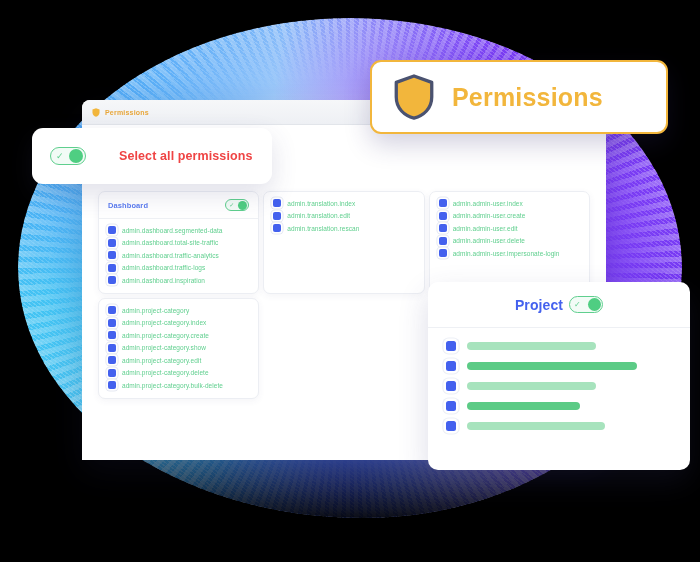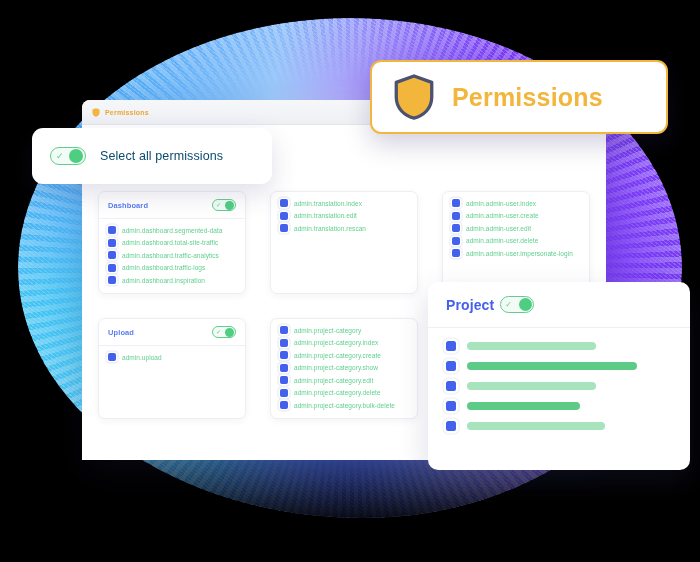--- a/index.html
+++ b/index.html
@@ -40,21 +40,21 @@
   .window{position:absolute;left:82px;top:100px;width:524px;height:360px;
     background:#fff;border-radius:8px 8px 0 0;
     box-shadow:0 12px 34px rgba(40,40,90,.18);overflow:hidden;}
   .win-topbar{height:24px;background:linear-gradient(to bottom,#f6f7f9,#eef0f4);
     border-bottom:1px solid #e2e5ea;display:flex;align-items:center;padding:0 10px;}
   .tabchip{display:flex;align-items:center;gap:5px;}
   .tabchip .lbl{font-size:7px;color:#e8a63a;font-weight:600;letter-spacing:.2px;}
   .shield-mini{width:8px;height:9px;display:block;}
   .win-body{position:relative;height:336px;background:#fff;padding:14px 16px;box-sizing:border-box;}
   .win-body .spacer{height:52px;}
-  .cards-grid{display:grid;grid-template-columns:repeat(3,1fr);gap:24px;text-align:right;}
+  .cards-grid{display:grid;grid-template-columns:repeat(3,1fr);gap:4px;text-align:right;}
 
   
   .pcard{background:#fff;border:1px solid #eceef3;border-radius:7px;
     box-shadow:0 2px 7px rgba(60,70,120,.06);overflow:hidden;}
   .pcard-head{display:flex;align-items:center;justify-content:space-between;
     padding:7px 9px;border-bottom:1px solid #eef0f4;}
   .pcard-title{font-size:7.5px;font-weight:700;color:#5b7cf0;letter-spacing:.1px;}
   .pcard-body{padding:7px 9px 9px 9px;}
   .perm-row{display:flex;align-items:center;gap:6px;margin-bottom:4.5px;}
   .perm-row:last-child{margin-bottom:0;}
@@ -81,27 +81,27 @@
     box-shadow:0 10px 26px rgba(50,40,110,.22);
     display:flex;align-items:center;gap:18px;padding:0 22px;box-sizing:border-box;}
   .banner .ttl{font-size:25px;font-weight:700;color:#f2b63c;letter-spacing:.2px;}
   .shield-big{width:40px;height:46px;display:block;flex:none;}
 
   
   .selectall{position:absolute;left:32px;top:128px;width:240px;height:56px;
     background:#fff;border-radius:11px;
     box-shadow:0 10px 26px rgba(60,60,120,.16);
     display:flex;align-items:center;gap:14px;padding:0 18px;box-sizing:border-box;}
-  .selectall .lbl{font-size:12.5px;font-weight:400;color:#0c4a6e;letter-spacing:.1px;}
+  .selectall .lbl{font-size:12.5px;font-weight:700;color:#ef4444;letter-spacing:.1px;margin-left:19px;}
 
   
   .projcard{position:absolute;left:428px;top:282px;width:262px;height:188px;
     background:#fff;border-radius:10px;
     box-shadow:0 12px 30px rgba(60,60,120,.18);overflow:hidden;}
-  .projcard-head{display:flex;align-items:center;justify-content:flex-start;
+  .projcard-head{display:flex;align-items:center;justify-content:center;
     padding:14px 18px;border-bottom:1px solid #eef0f4;gap:6px;}
   .projcard-title{font-size:14px;font-weight:700;color:#4461ee;letter-spacing:.1px;}
   .projcard-body{padding:13px 18px;}
   .proj-row{display:flex;align-items:center;gap:11px;margin-bottom:10px;}
   .proj-row:last-child{margin-bottom:0;}
   .cb-lg{width:10px;height:10px;border-radius:2.5px;background:#4461ee;
     box-shadow:0 0 0 2.5px #fff,0 0 0 3.6px #eceff6;flex:none;}
   .bar{height:8px;border-radius:5px;}
 </style>
 </head>
@@ -196,35 +196,20 @@
               <span class="cb"></span>
               <span class="perm-lbl">admin.admin-user.delete</span>
             </div>
             <div class="perm-row">
               <span class="cb"></span>
               <span class="perm-lbl">admin.admin-user.impersonate-login</span>
             </div>
           </div>
         </div>
 
-        <div class="pcard">
-          <div class="pcard-head">
-            <span class="pcard-title">Upload</span>
-            <span class="toggle">
-              <span class="tick">✓</span>
-              <span class="knob"></span>
-            </span>
-          </div>
-          <div class="pcard-body">
-            <div class="perm-row">
-              <span class="cb"></span>
-              <span class="perm-lbl">admin.upload</span>
-            </div>
-          </div>
-        </div>
 
         <div class="pcard">
           <div class="pcard-body">
             <div class="perm-row">
               <span class="cb"></span>
               <span class="perm-lbl">admin.project-category</span>
             </div>
             <div class="perm-row">
               <span class="cb"></span>
               <span class="perm-lbl">admin.project-category.index</span>

